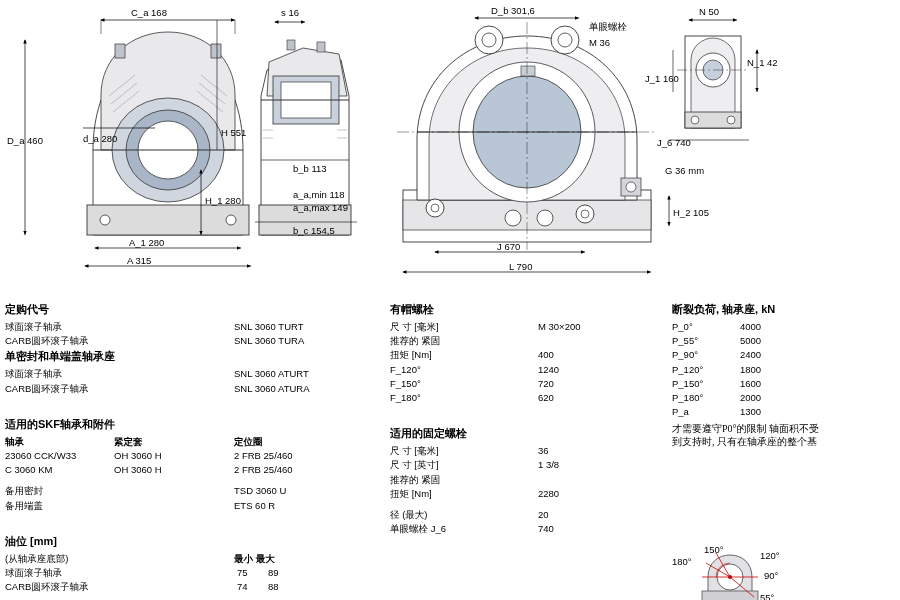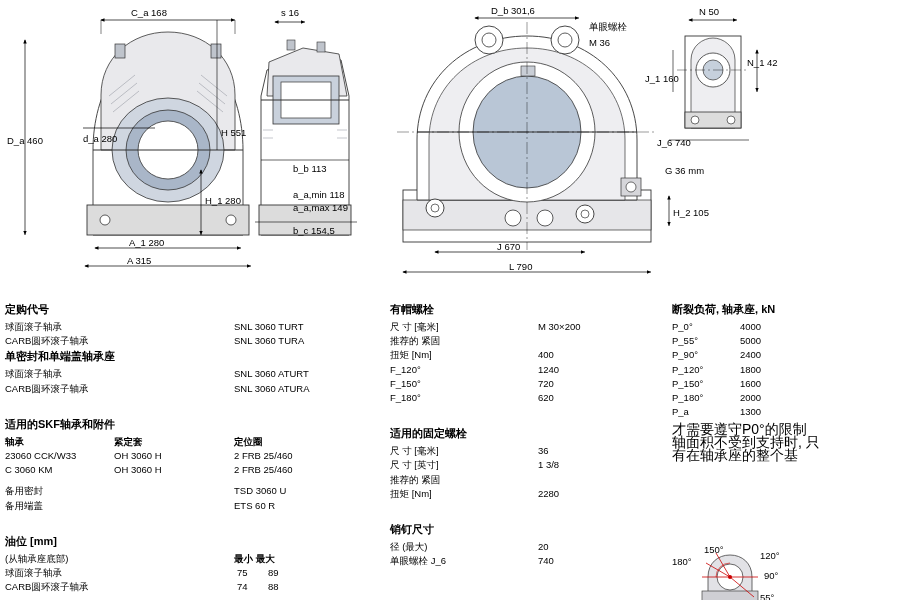--- a/index.html
+++ b/index.html
@@ -22,21 +22,21 @@
   .col{position:absolute;}
   .col1{left:5px;top:0;width:340px;}
   .col2{left:390px;top:0;width:265px;}
   .col3{left:672px;top:0;width:225px;}
 
   .hdr{font-weight:bold;font-size:11px;margin:14px 0 3px 0;}
   .row{position:relative;height:14.2px;line-height:14.2px;white-space:nowrap;}
   .row .t1{position:absolute;left:0;}
   .row .t2{position:absolute;}
   .sp{height:7px;}
-  .note{font-size:14px;line-height:12.6px;}
+  .note{font-size:10px;line-height:12.6px;font-family:Liberation Serif, serif;}
   .bearfig{position:absolute;left:672px;top:255px;width:210px;height:60px;}
 </style>
 </head>
 <body>
 
 <div class="drawings">
 <svg width="900" height="285" viewBox="0 0 900 285">
   <defs>
     <marker id="ar" markerWidth="7" markerHeight="7" refX="6" refY="2.5" orient="auto">
       <path d="M0,0 L6,2.5 L0,5 z" fill="#000"></path>
@@ -314,21 +314,20 @@
     <div class="row">
       <span class="t1">推荐的 紧固</span>
       <span class="t2" style="left:148px"></span>
     </div>
     <div class="row">
       <span class="t1">扭矩 [Nm]</span>
       <span class="t2" style="left:148px">2280</span>
     </div>
 
     <div class="sp"></div>
-    <div class="hdr">销钉尺寸</div>
     <div class="row">
       <span class="t1">径 (最大)</span>
       <span class="t2" style="left:148px">20</span>
     </div>
     <div class="row">
       <span class="t1">单眼螺栓 J_6</span>
       <span class="t2" style="left:148px">740</span>
     </div>
   </div>
 

